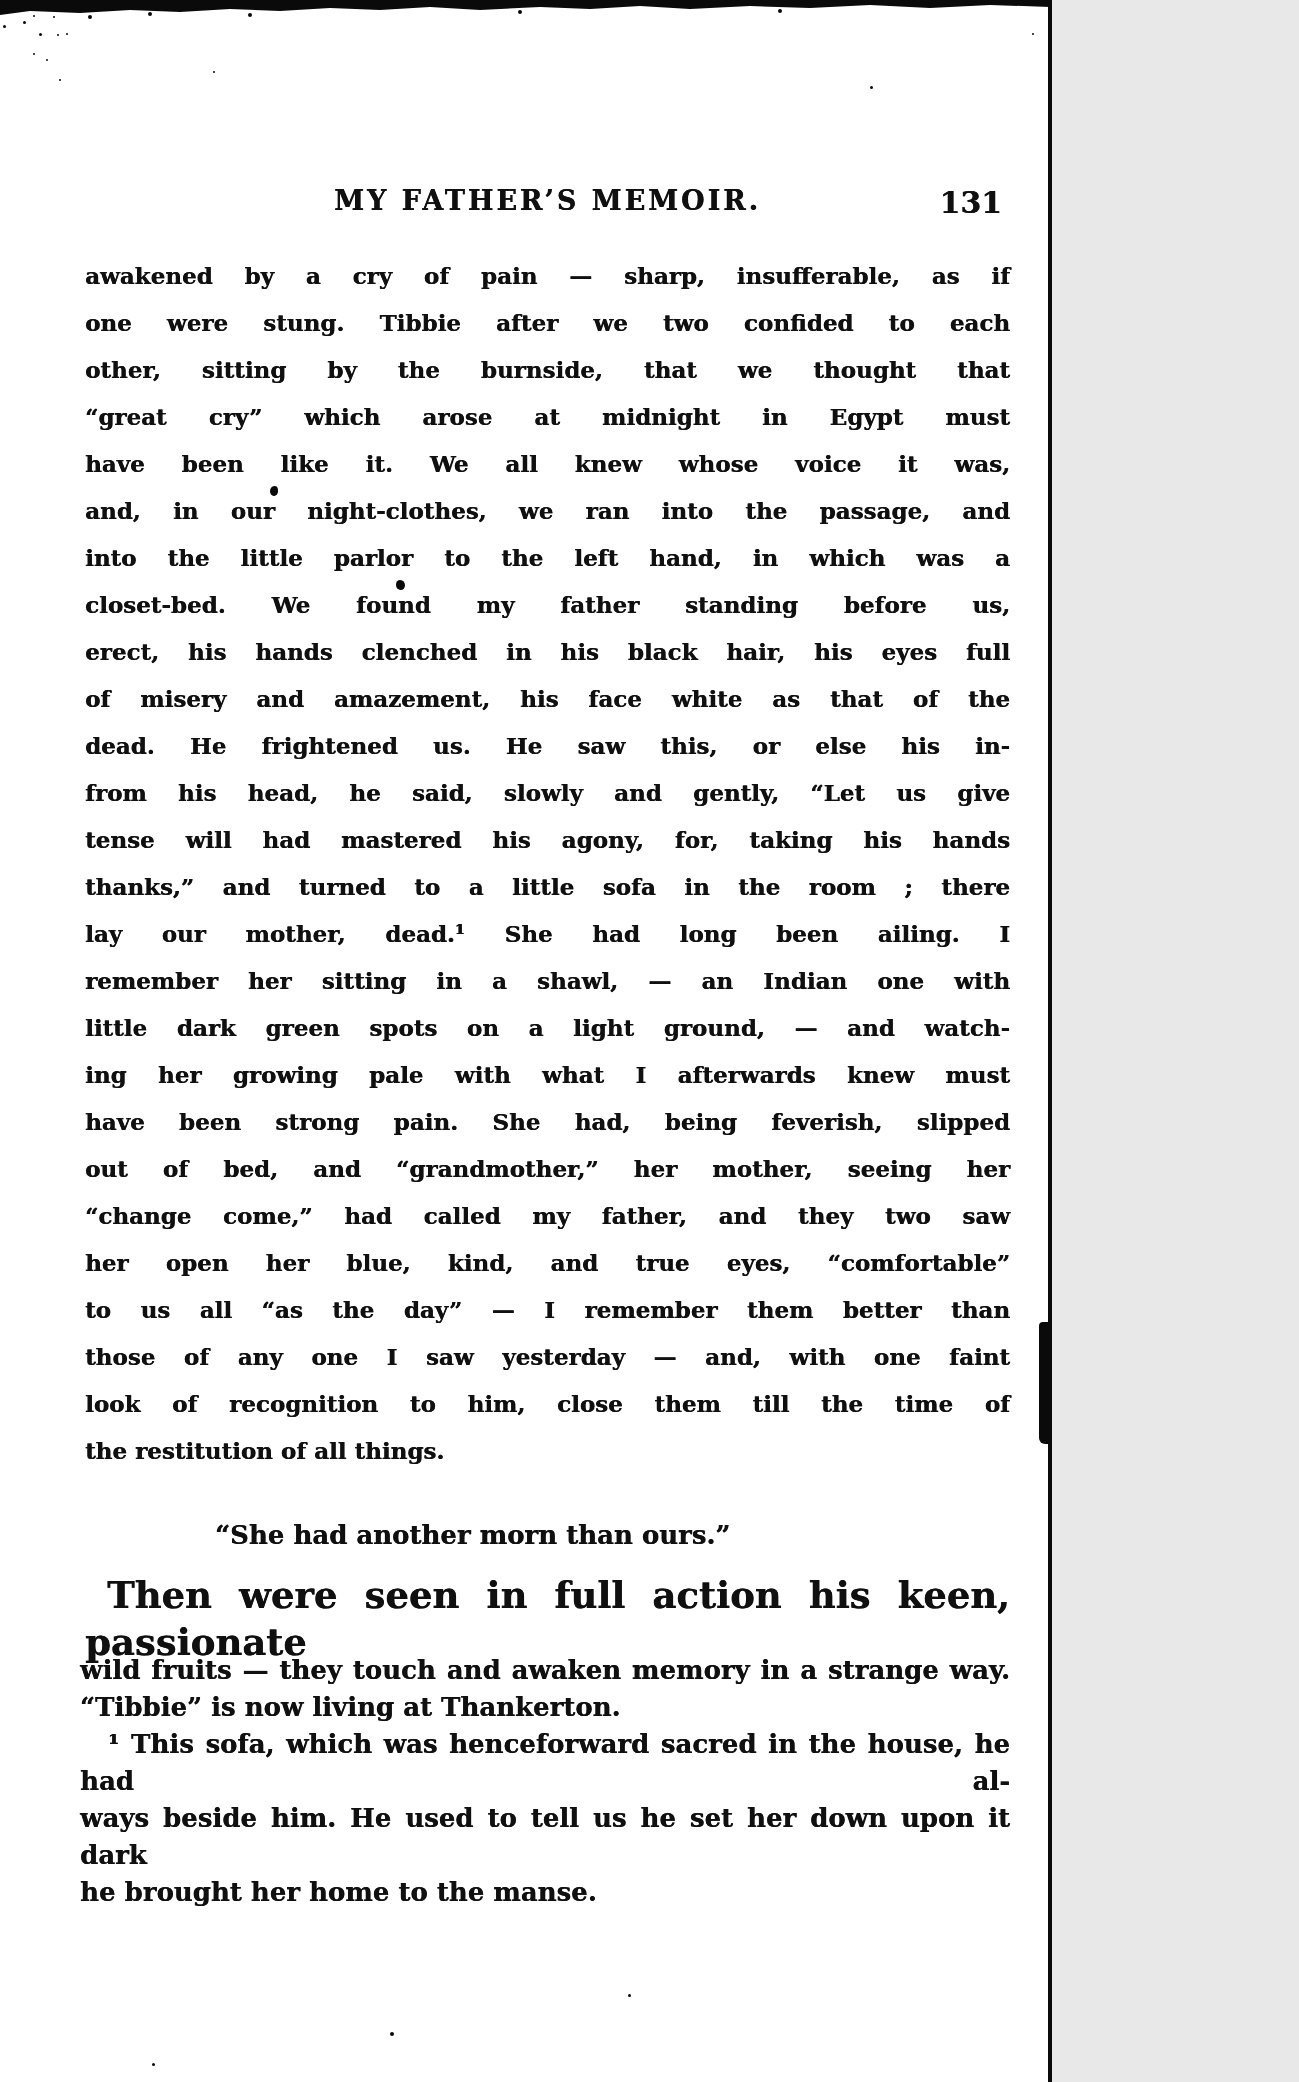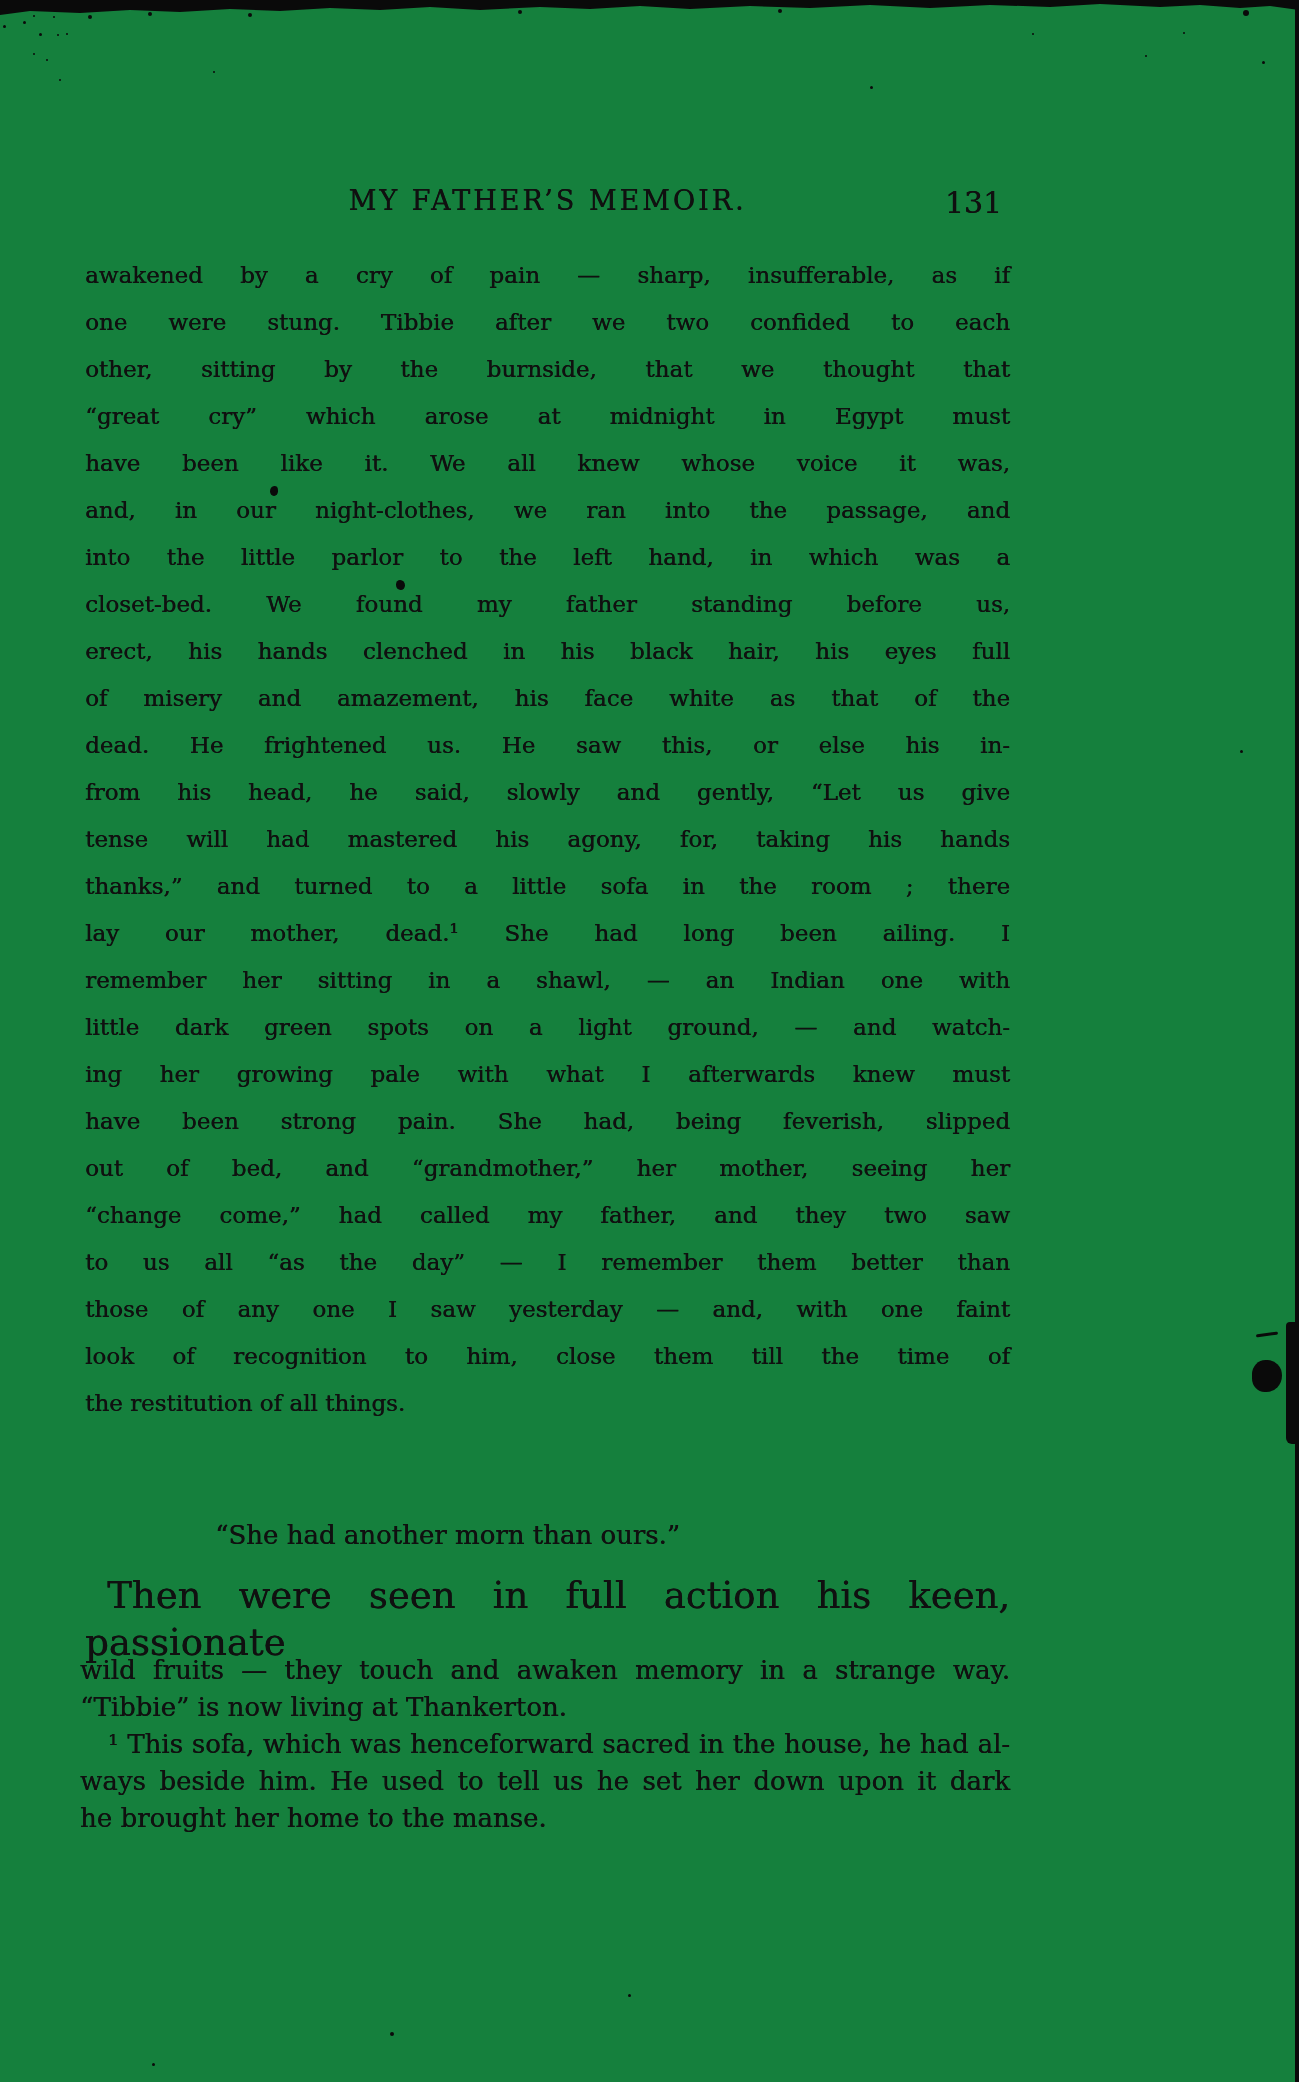--- a/index.html
+++ b/index.html
@@ -1,22 +1,23 @@
 <!DOCTYPE html>
 <html><head>
 <meta charset="utf-8">
 <style>
   html,body{margin:0;padding:0;background:#e8e8e8;}
   .page{
     position:relative;
-    width:1299px;height:2082px;
-    background:#15803d;
+    width:1052px;height:2082px;
+    background:#ffffff;
     overflow:hidden;
     font-family:"DejaVu Serif","Liberation Serif",serif;
     color:#101010;
+    font-weight:bold;
   }
   
   .top-edge{position:absolute;top:0;left:0;}
   .right-edge{position:absolute;top:0;right:0;width:4px;height:100%;background:#0a0a0a;}
   .right-edge-patch{position:absolute;top:1322px;right:0;width:13px;height:122px;background:#0a0a0a;border-radius:4px 0 0 6px;}
   .ink-blob{position:absolute;left:1252px;top:1360px;width:30px;height:32px;background:#0a0a0a;border-radius:48% 52% 55% 45%;}
   .squiggle{position:absolute;left:1256px;top:1333px;width:22px;height:3px;background:#0a0a0a;transform:rotate(-8deg);border-radius:2px;}
   .speck{position:absolute;background:#0a0a0a;border-radius:50%;}
   
   .running-head{position:absolute;top:185px;left:85px;width:925px;height:36px;}
@@ -125,20 +126,21 @@
         <div class="bline">from his head, he said, slowly and gently, “Let us give</div>
         <div class="bline">tense will had mastered his agony, for, taking his hands</div>
         <div class="bline">thanks,” and turned to a little sofa in the room ; there</div>
         <div class="bline">lay our mother, dead.¹ She had long been ailing. I</div>
         <div class="bline">remember her sitting in a shawl, — an Indian one with</div>
         <div class="bline">little dark green spots on a light ground, — and watch-</div>
         <div class="bline">ing her growing pale with what I afterwards knew must</div>
         <div class="bline">have been strong pain. She had, being feverish, slipped</div>
         <div class="bline">out of bed, and “grandmother,” her mother, seeing her</div>
         <div class="bline">“change come,” had called my father, and they two saw</div>
+        <div class="bline">her open her blue, kind, and true eyes, “comfortable”</div>
         <div class="bline">to us all “as the day” — I remember them better than</div>
         <div class="bline">those of any one I saw yesterday — and, with one faint</div>
         <div class="bline">look of recognition to him, close them till the time of</div>
       </div>
     <div class="bline last">the restitution of all things.</div>
   </main>
 
   <div class="verse-quote">“She had another morn than ours.”</div>
   <div class="then-line">Then were seen in full action his keen, passionate</div>
 

